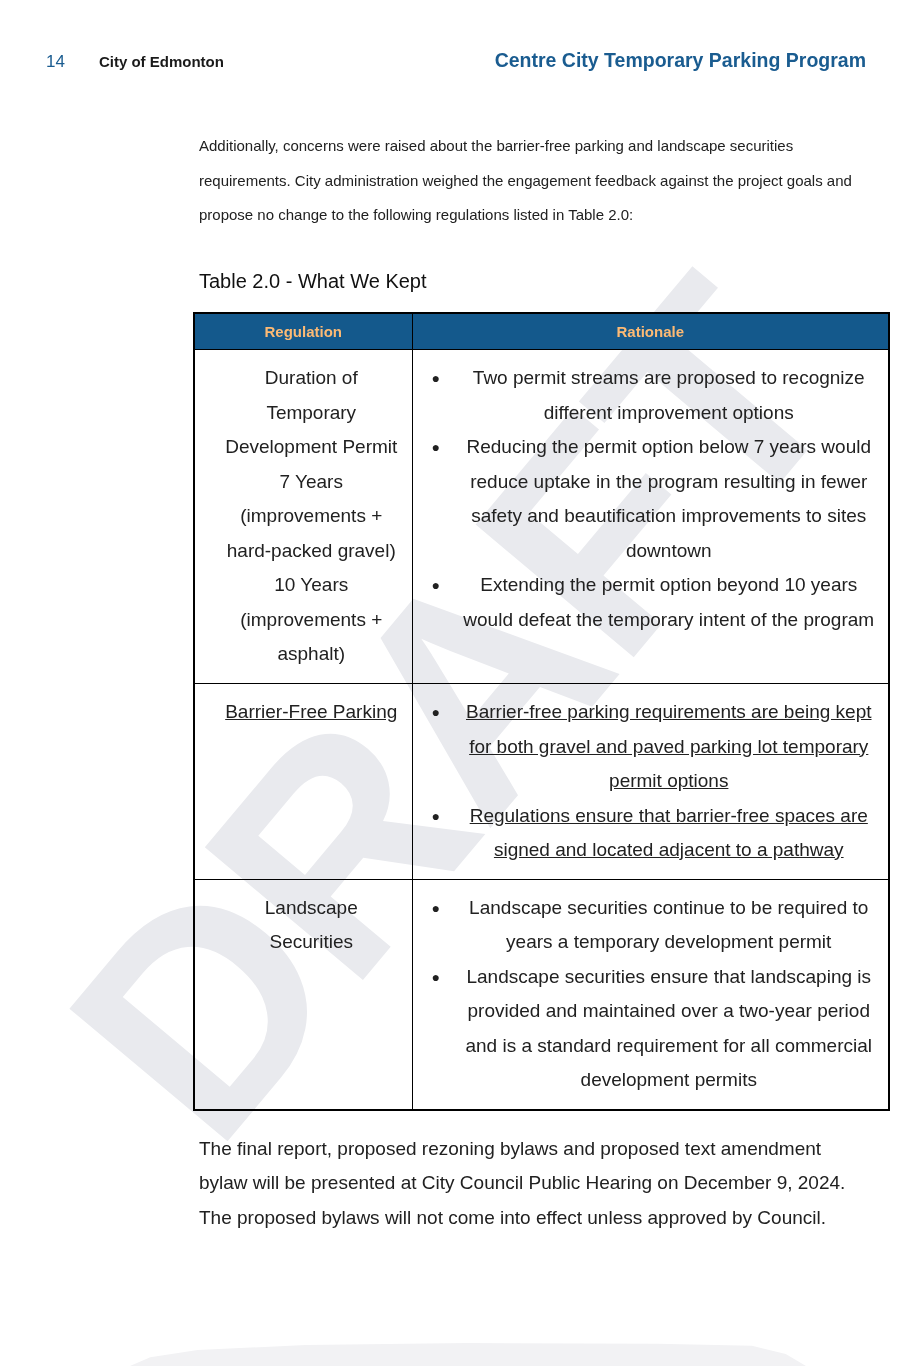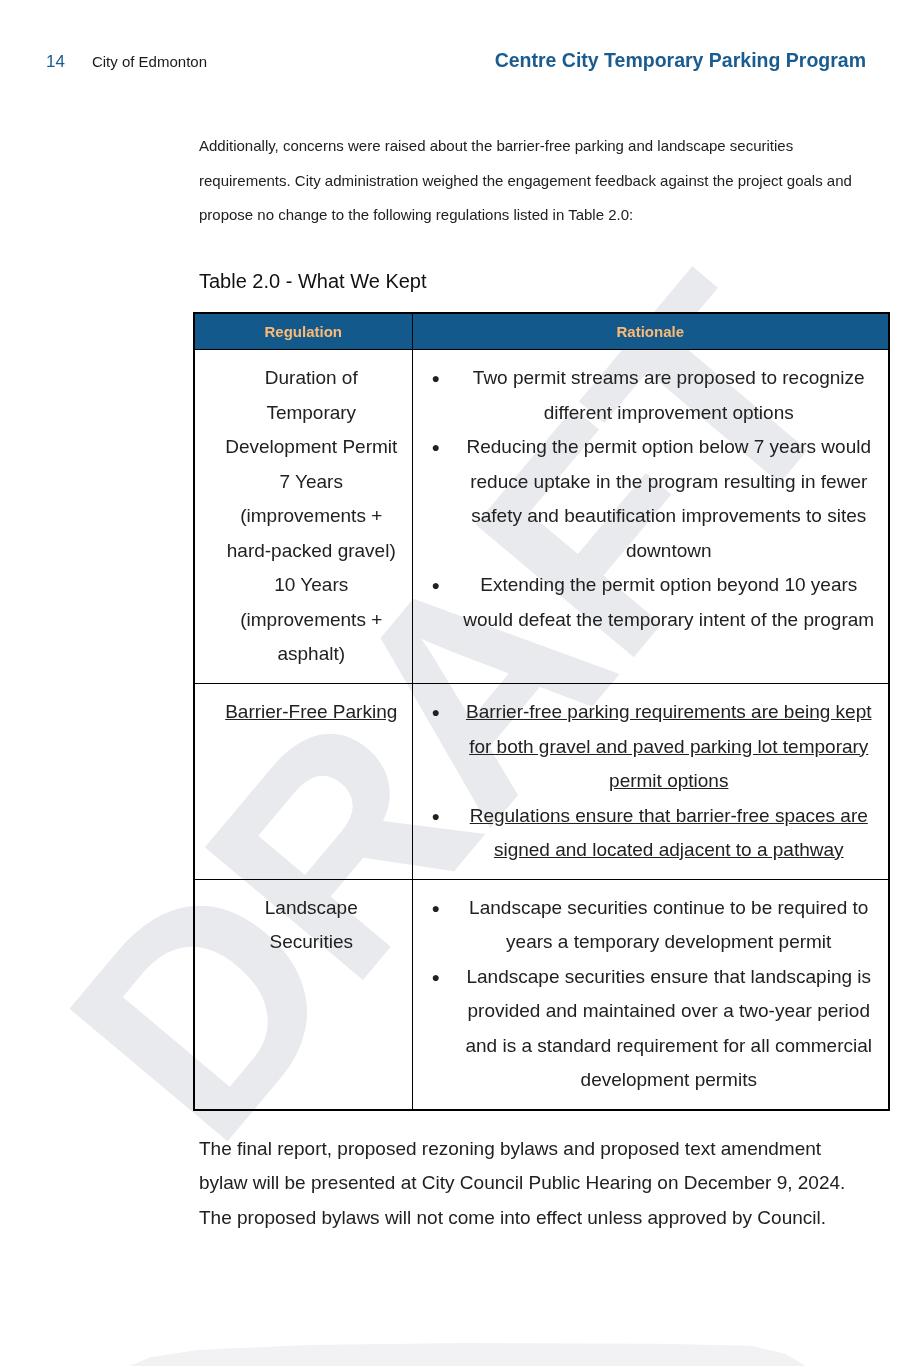--- a/index.html
+++ b/index.html
@@ -43,21 +43,21 @@
 
   .content { position: relative; z-index: 1; }
 
   
   .page-header {
     display: flex;
     align-items: baseline;
     padding: 49px 44px 0 46px;
   }
   .page-num   { font-size: 17px; font-weight: 400; color: #1a5c90; }
-  .org-name   { font-size: 15px; font-weight: 400; color: #1a1a1a; margin-left: 27px; }
+  .org-name   { font-size: 15px; font-weight: 700; color: #1a1a1a; margin-left: 34px; }
   .doc-title  { font-size: 19.5px; font-weight: 700; color: #1a5c90; margin-left: auto; }
 
   
   .intro {
     margin: 57px 44px 0 199px;
     width: 670px;
     font-size: 15px;
     line-height: 34.5px;
   }
 

